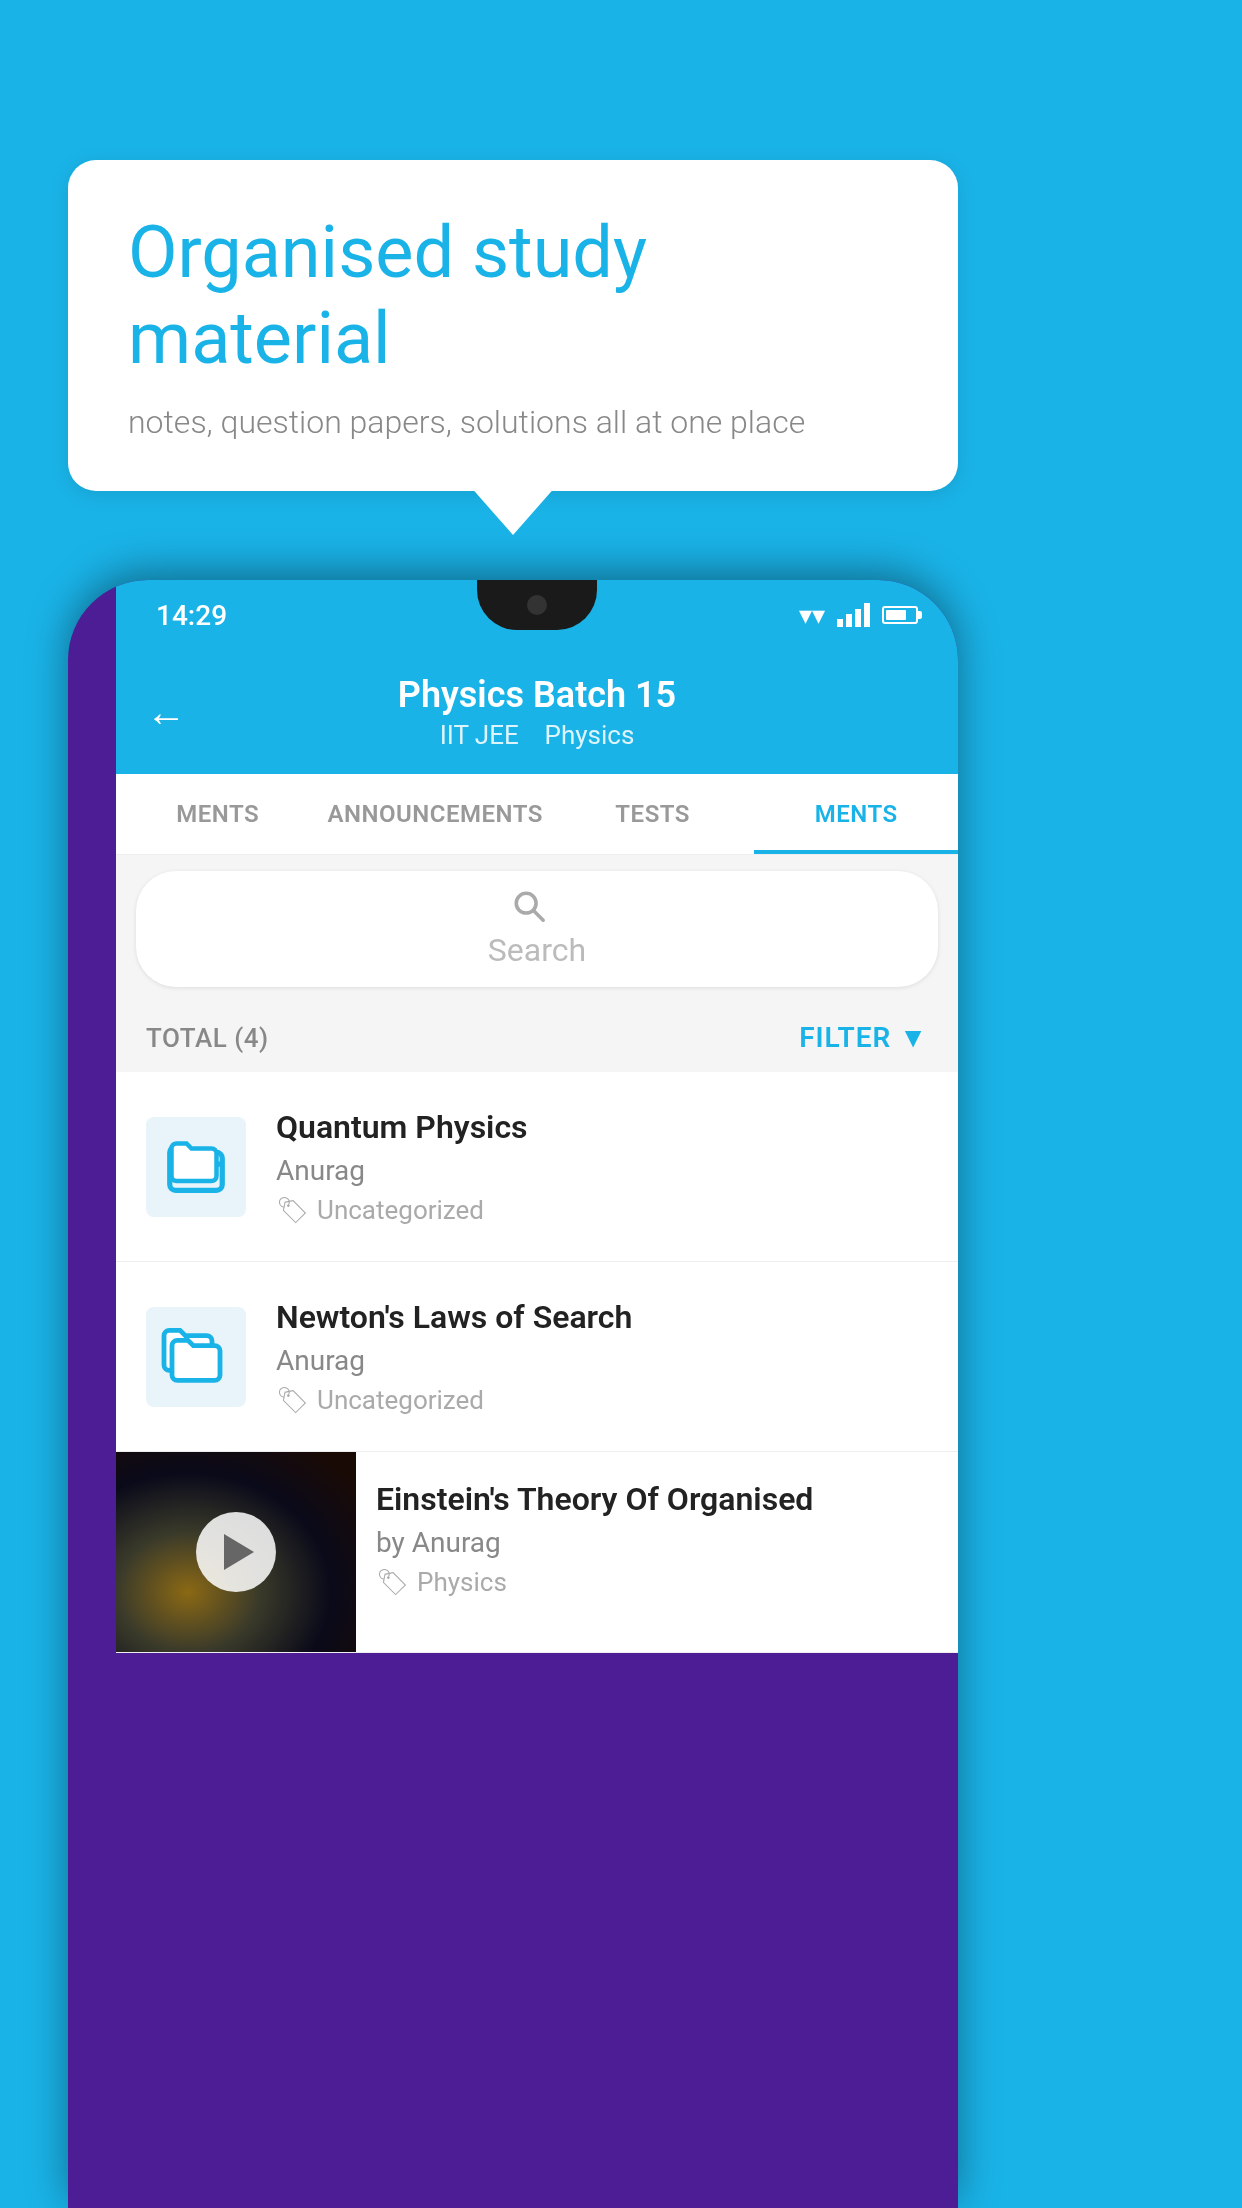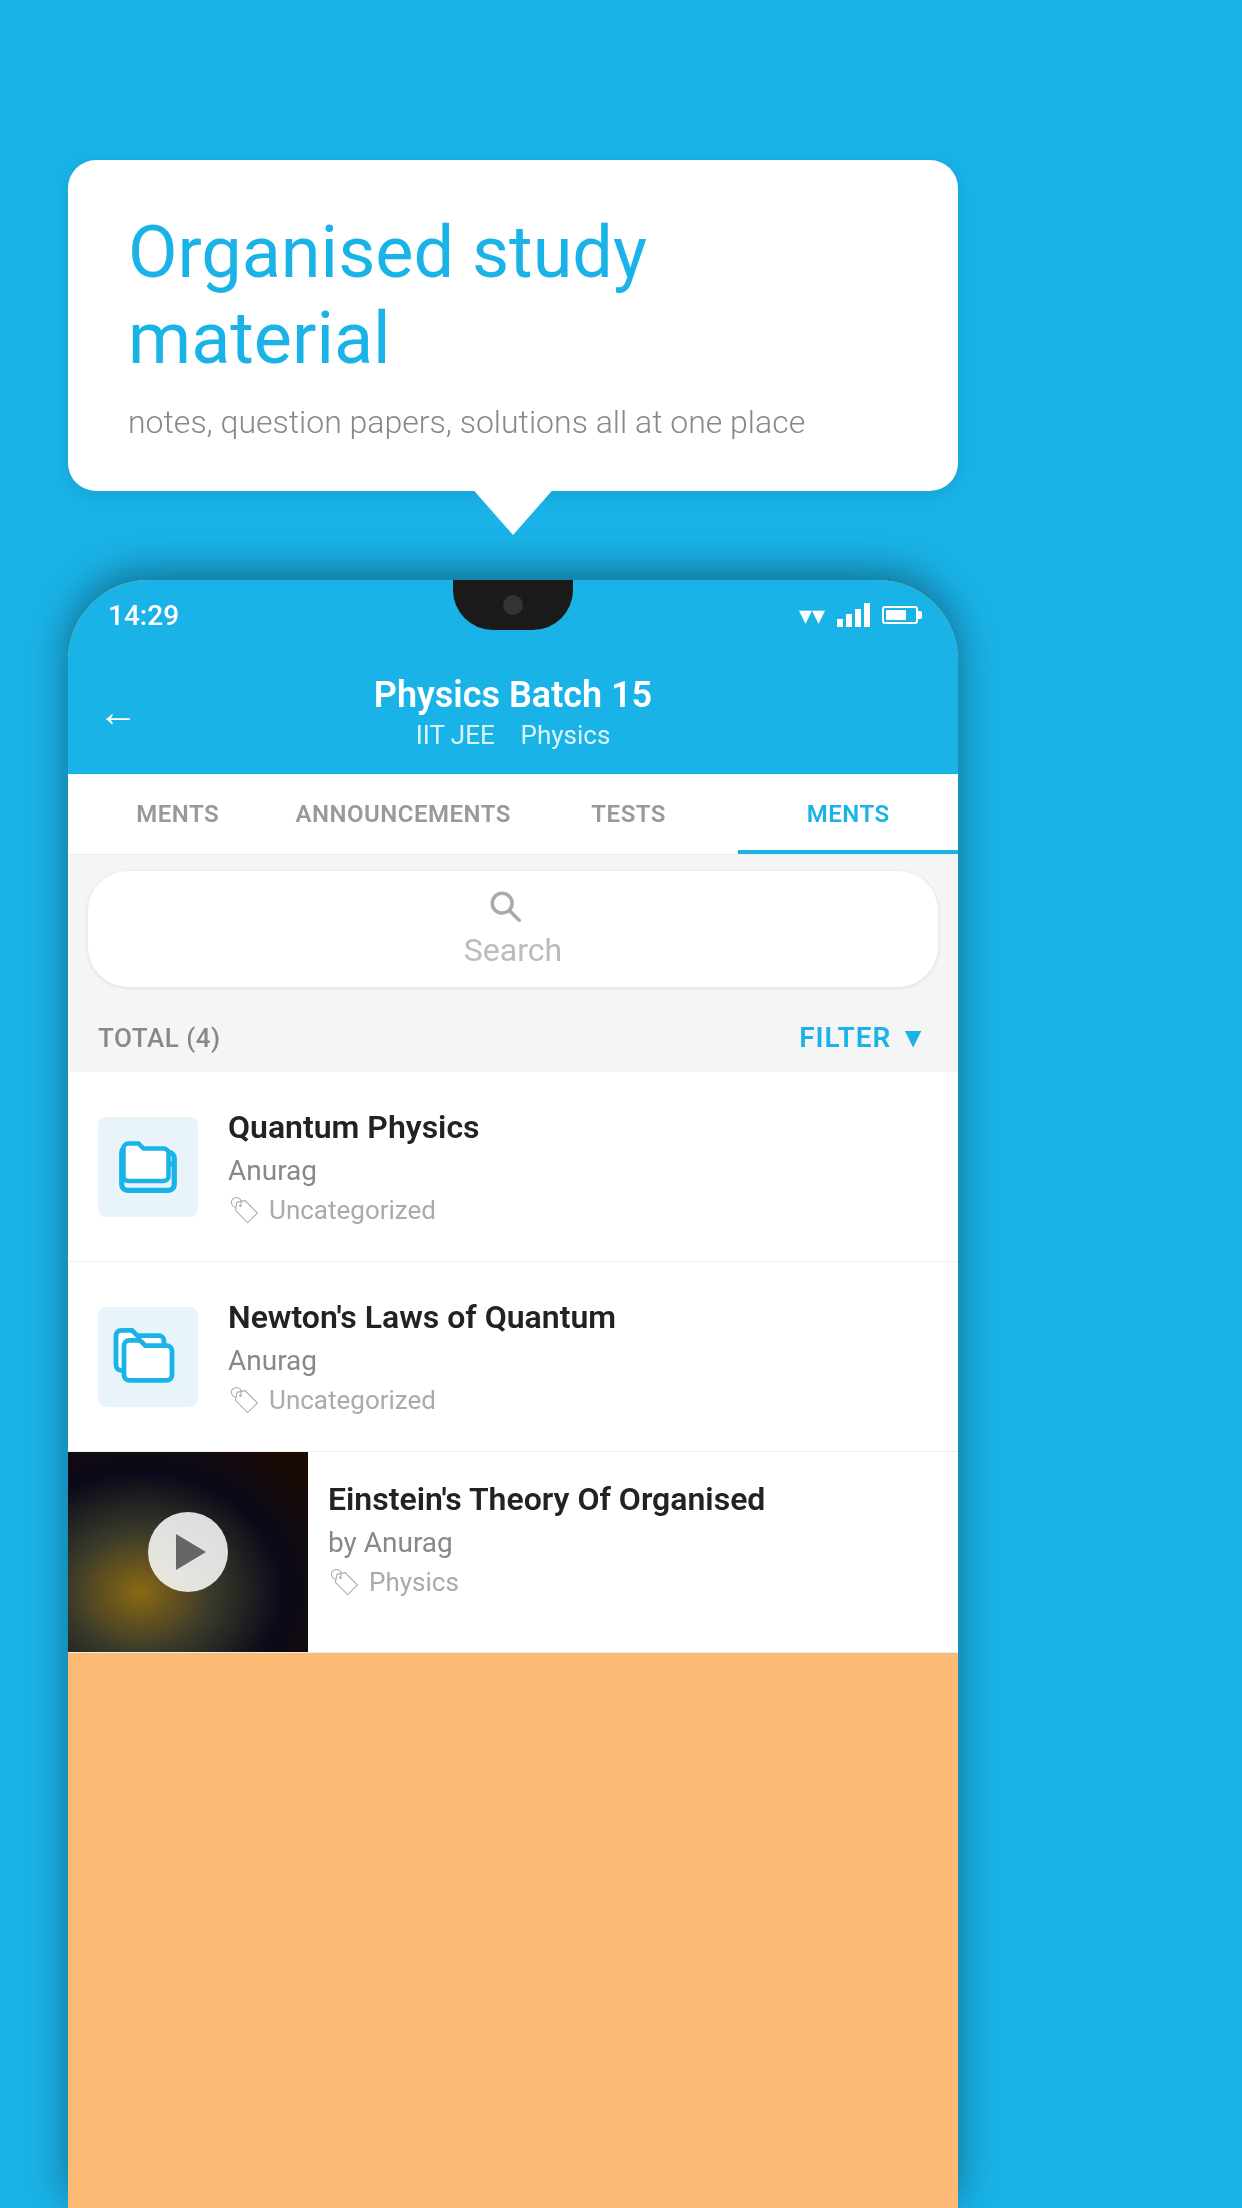--- a/index.html
+++ b/index.html
@@ -53,24 +53,25 @@
       font-weight: 300;
     }
 
     
     .phone-frame {
       position: absolute;
       top: 580px;
       left: 68px;
       right: 68px;
       bottom: 0;
-      background: #fdba74;
+      background: #4c1d95;
       border-radius: 80px 80px 0 0;
       overflow: hidden;
       box-shadow: 0 -8px 40px rgba(0,0,0,0.4);
+      padding-left: 48px;
     }
 
     
     .status-bar {
       background: #1ab3e8;
       height: 70px;
       display: flex;
       align-items: center;
       justify-content: space-between;
       padding: 0 40px;
@@ -486,21 +487,21 @@
       <div class="video-item">
         <div class="video-thumb">
           <svg style="position:absolute;top:10px;left:10px;" width="64" height="64" viewBox="0 0 24 24" fill="white" stroke="#1ab3e8" stroke-width="1.8">
             <path d="M3 7a2 2 0 012-2h4l2 2h8a2 2 0 012 2v9a2 2 0 01-2 2H5a2 2 0 01-2-2V7z"></path>
           </svg>
           <svg style="position:absolute;top:20px;left:18px;" width="64" height="64" viewBox="0 0 24 24" fill="white" stroke="#1ab3e8" stroke-width="1.8">
             <path d="M3 7a2 2 0 012-2h4l2 2h8a2 2 0 012 2v9a2 2 0 01-2 2H5a2 2 0 01-2-2V7z"></path>
           </svg>
         </div>
         <div class="video-info">
-          <div class="video-title">Newton's Laws of Quantum</div>
+          <div class="video-title">Newton's Laws of Search</div>
           <div class="video-author">Anurag</div>
           <div class="video-tag">
             <span>🏷</span>
             <span>Uncategorized</span>
           </div>
         </div>
       </div>
 
       <div class="video-item-thumb">
         <div class="video-thumbnail">

